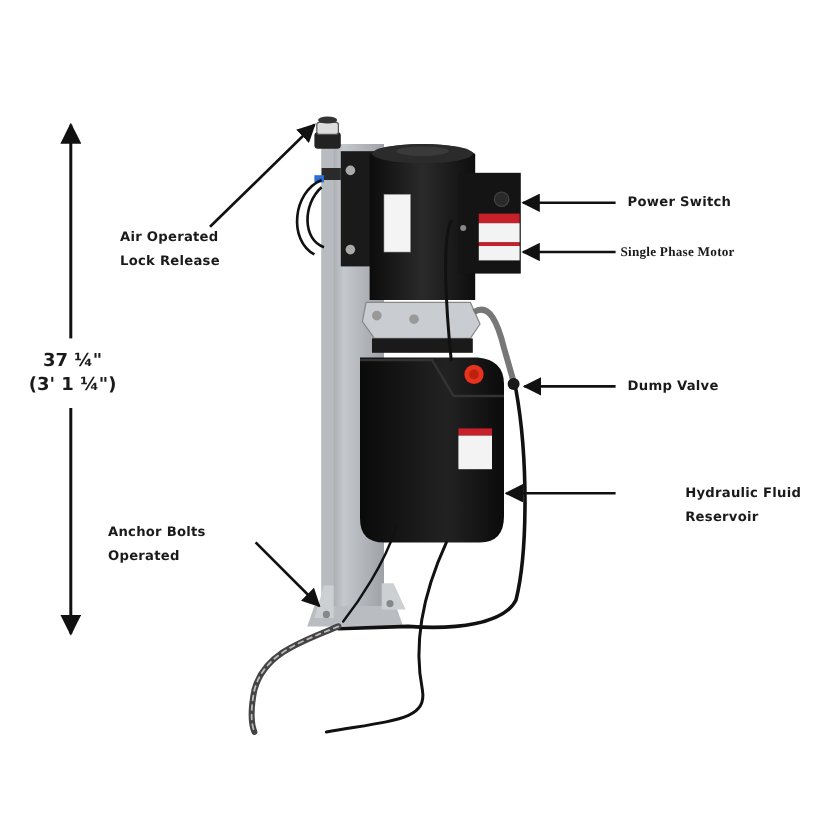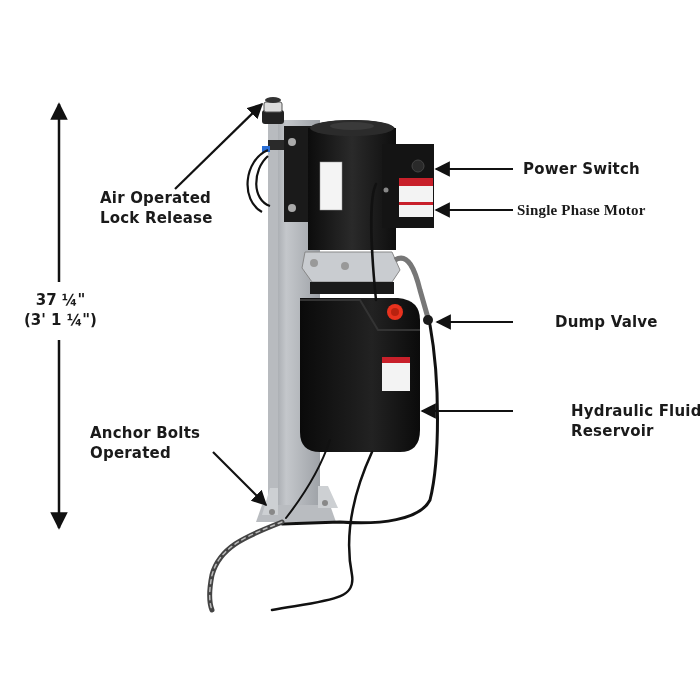--- a/index.html
+++ b/index.html
@@ -1,20 +1,20 @@
 <!DOCTYPE html>
 <html><head>
 <meta charset="utf-8">
 <style>
   html, body { margin: 0; padding: 0; background: #ffffff; }
   body { width: 700px; height: 700px; position: relative; overflow: hidden;
          font-family: "DejaVu Sans", "Liberation Sans", sans-serif; color: #1a1a1a; }
   .stage { position: absolute; left: 0; top: 0; width: 700px; height: 700px; }
   svg.art { position: absolute; left: 0; top: 0; }
-  .label { position: absolute; font-size: 15px; font-weight: bold; line-height: 20px;
+  .label { position: absolute; font-size: 11px; font-weight: bold; line-height: 20px;
            letter-spacing: 0.2px; color: #1a1a1a; white-space: nowrap; }
   .label.right-align { text-align: left; }
   .dim { position: absolute; left: 18px; top: 290px; width: 85px; text-align: center;
          font-size: 15px; font-weight: bold; line-height: 20px; color: #1a1a1a; }
 </style>
 </head>
 <body>
 
 <div class="stage">
 
@@ -138,27 +138,27 @@
   </div>
 
   <div class="label" style="left:523px; top:159px;">
     <div>Power Switch</div>
   </div>
 
   <div class="label" style="left:517px; top:200px;font-family:Liberation Serif, serif;">
     <div>Single Phase Motor</div>
   </div>
 
-  <div class="label" style="left:523px; top:312px;margin-left:32px;">
+  <div class="label" style="left:523px; top:312px;">
     <div>Dump Valve</div>
   </div>
 
   <div class="label" style="left:523px; top:401px;margin-left:48px;">
     <div>Hydraulic Fluid</div>
     <div>Reservoir</div>
   </div>
 
-  <div class="label right-align" style="left:90px; top:423px; width:122px;">
+  <div class="label right-align" style="left:90px; top:434px; width:122px;">
     <div>Anchor Bolts</div>
     <div>Operated</div>
   </div>
 
 </div>
 
 </body></html>

